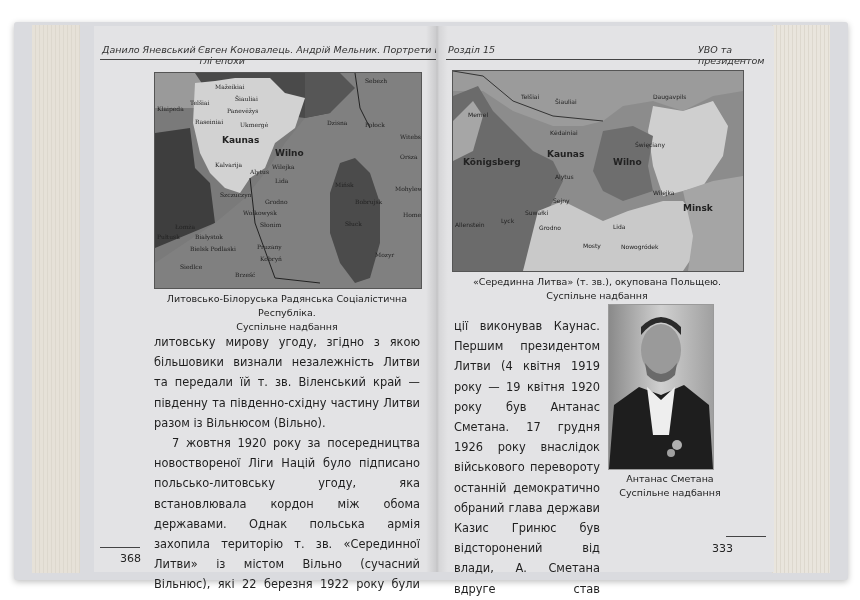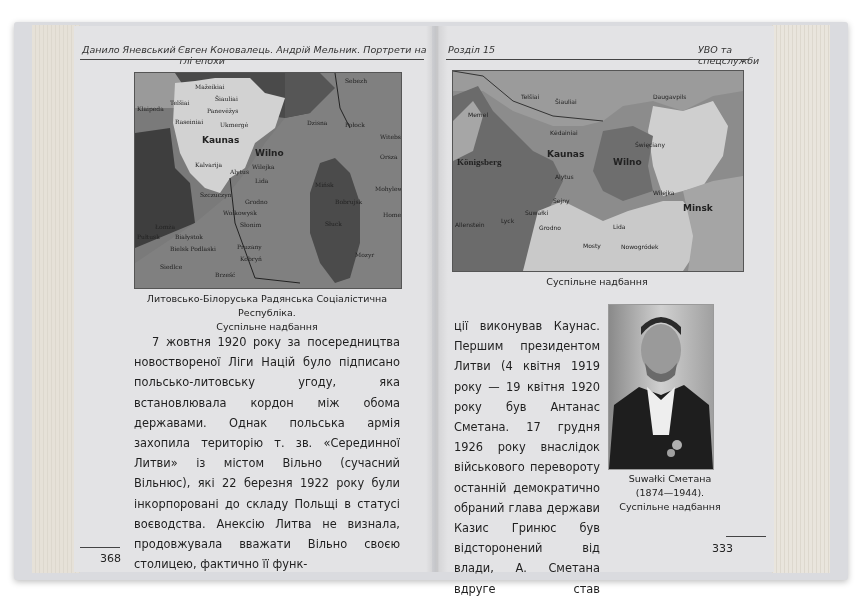--- a/index.html
+++ b/index.html
@@ -1,21 +1,21 @@
 <!DOCTYPE html>
 <html><head>
 <meta charset="utf-8">
 <style>
   html,body{margin:0;padding:0;}
   body{width:860px;height:600px;background:#ffffff;position:relative;overflow:hidden;font-family:"DejaVu Serif",serif;}
   .book{position:absolute;left:14px;top:22px;width:834px;height:558px;background:#dadbdf;border-radius:3px;box-shadow:0 2px 6px rgba(0,0,0,0.25);}
   .edge-left{position:absolute;left:32px;top:25px;width:48px;height:548px;background:repeating-linear-gradient(90deg,#e6e1d8 0 3px,#ddd8ce 3px 4px);}
   .edge-right{position:absolute;left:772px;top:25px;width:58px;height:548px;background:repeating-linear-gradient(90deg,#ddd8ce 0 1px,#e9e5dd 1px 4px);}
   .page{position:absolute;top:26px;height:546px;background:#e3e3e5;}
-  .page-left{left:74px;width:358px;}
+  .page-left{left:94px;width:358px;}
   .page-right{left:436px;width:338px;}
   .gutter{position:absolute;left:426px;top:26px;width:22px;height:546px;background:linear-gradient(90deg,rgba(0,0,0,0) 0%,rgba(0,0,0,0.10) 45%,rgba(0,0,0,0.14) 50%,rgba(0,0,0,0.06) 60%,rgba(0,0,0,0) 100%);}
   .running-head{position:absolute;top:18px;font-style:italic;font-size:9.5px;color:#333;font-family:"DejaVu Sans",sans-serif;}
   .rule{position:absolute;height:1px;background:#444;}
   .map{position:absolute;background:#7d7d7d;border:1px solid #555;overflow:hidden;}
   .caption{position:absolute;text-align:center;font-size:9.5px;color:#222;line-height:14px;font-family:"DejaVu Sans",sans-serif;}
   .caption .src{display:block;}
   .body-text{position:absolute;font-size:11.4px;line-height:20.2px;color:#1f1f1f;text-align:justify;font-family:"DejaVu Sans",sans-serif;}
   .body-text p{margin:0;}
   .indent{text-indent:18px;}
@@ -85,77 +85,78 @@
     <span class="maplbl" style="left:248px;top:138px;">Homel</span>
     <span class="maplbl" style="left:210px;top:4px;">Sebezh</span>
     <span class="maplbl" style="left:245px;top:80px;">Orsza</span>
   </div>
   <div class="caption" style="left:50px;top:266px;width:286px;">
     <span>Литовсько-Білоруська Радянська Соціалістична Республіка.</span>
     <span class="src">Суспільне надбання</span>
   </div>
 
   <div class="body-text" style="left:60px;top:306px;width:266px;">
+    <p>литовську мирову угоду, згідно з якою більшовики визнали незалежність Литви та передали їй т. зв. Віленський край — південну та південно-східну частину Литви разом із Вільнюсом (Вільно).</p>
     <p class="indent">7 жовтня 1920 року за посередництва новоствореної Ліги Націй було підписано польсько-литовську угоду, яка встановлювала кордон між обома державами. Однак польська армія захопила територію т. зв. «Серединної Литви» із містом Вільно (сучасний Вільнюс), які 22 березня 1922 року  були інкорпоровані до складу Польщі в статусі воєводства. Анексію Литва не визнала, продовжувала вважати Вільно своєю столицею, фактично її функ-</p>
   </div>
 
   <div class="rule" style="left:6px;top:521px;width:40px;"></div>
   <div class="pagenum" style="left:26px;top:526px;">368</div>
 </div>
 
 <div class="page page-right">
   <div class="running-head" style="left:12px;">Розділ 15</div>
-  <div class="running-head" style="left:262px;">УВО та спецслужби</div>
+  <div class="running-head" style="left:262px;">УВО та президентом</div>
   <div class="rule" style="left:10px;top:33px;width:302px;"></div>
 
   <div class="map" style="left:16px;top:44px;width:290px;height:200px;">
     <svg width="290" height="200" viewBox="0 0 290 200">
       <rect width="290" height="200" fill="#8c8c8c"></rect>
       <path d="M0,0 L290,0 L290,20 L260,25 L230,40 L200,30 L170,35 L150,50 L130,55 L100,55 L60,40 L30,20 L0,20 Z" fill="#9b9b9b"></path>
       <path d="M0,25 L25,15 L40,40 L60,60 L80,80 L100,90 L110,110 L95,140 L85,160 L70,200 L0,200 Z" fill="#6b6b6b"></path>
       <path d="M20,30 L30,45 L20,80 L0,90 L0,50 Z" fill="#a6a6a6"></path>
       <path d="M200,35 L230,40 L260,30 L275,55 L270,85 L250,115 L230,120 L210,125 L200,95 L195,60 Z" fill="#cfcfcf"></path>
       <path d="M150,60 L180,55 L200,65 L195,95 L200,120 L170,130 L150,120 L140,100 Z" fill="#6e6e6e"></path>
       <path d="M85,140 L110,130 L130,140 L150,150 L175,140 L210,130 L230,130 L245,150 L240,185 L230,200 L70,200 Z" fill="#c9c9c9"></path>
       <path d="M230,120 L260,110 L290,105 L290,200 L235,200 L240,165 Z" fill="#a5a5a5"></path>
       <path d="M0,0 L30,5 M30,5 L60,30 L100,45 L150,50" stroke="#333" stroke-width="1" fill="none"></path>
     </svg>
     <span class="maplbl" style="left:68px;top:22px;font-family:'DejaVu Sans',sans-serif;">Telšiai</span>
     <span class="maplbl" style="left:102px;top:27px;font-family:'DejaVu Sans',sans-serif;">Šiauliai</span>
     <span class="maplbl" style="left:200px;top:22px;font-family:'DejaVu Sans',sans-serif;">Daugavpils</span>
     <span class="maplbl" style="left:15px;top:40px;font-family:'DejaVu Sans',sans-serif;">Memel</span>
     <span class="maplbl" style="left:97px;top:58px;font-family:'DejaVu Sans',sans-serif;">Kėdainiai</span>
-    <span class="maplbl big" style="left:4px;top:86px;font-family:Liberation Serif, serif;">Königsberg</span>
+    <span class="maplbl big" style="left:10px;top:86px;">Königsberg</span>
     <span class="maplbl big" style="left:94px;top:78px;">Kaunas</span>
     <span class="maplbl big" style="left:160px;top:86px;">Wilno</span>
     <span class="maplbl" style="left:182px;top:70px;font-family:'DejaVu Sans',sans-serif;">Święciany</span>
     <span class="maplbl" style="left:102px;top:102px;font-family:'DejaVu Sans',sans-serif;">Alytus</span>
     <span class="maplbl" style="left:100px;top:126px;font-family:'DejaVu Sans',sans-serif;">Sejny</span>
     <span class="maplbl" style="left:72px;top:138px;font-family:'DejaVu Sans',sans-serif;">Suwałki</span>
     <span class="maplbl" style="left:48px;top:146px;font-family:'DejaVu Sans',sans-serif;">Lyck</span>
     <span class="maplbl" style="left:86px;top:153px;font-family:'DejaVu Sans',sans-serif;">Grodno</span>
     <span class="maplbl" style="left:160px;top:152px;font-family:'DejaVu Sans',sans-serif;">Lida</span>
     <span class="maplbl" style="left:200px;top:118px;font-family:'DejaVu Sans',sans-serif;">Wilejka</span>
     <span class="maplbl big" style="left:230px;top:132px;">Minsk</span>
     <span class="maplbl" style="left:130px;top:171px;font-family:'DejaVu Sans',sans-serif;">Mosty</span>
     <span class="maplbl" style="left:168px;top:172px;font-family:'DejaVu Sans',sans-serif;">Nowogródek</span>
     <span class="maplbl" style="left:2px;top:150px;font-family:'DejaVu Sans',sans-serif;">Allenstein</span>
   </div>
   <div class="caption" style="left:16px;top:249px;width:290px;">
+    <span>«Серединна Литва» (т. зв.), окупована Польщею.</span>
     <span class="src">Суспільне надбання</span>
   </div>
 
   <div class="body-text" style="left:18px;top:290px;width:146px;">
     <p>ції виконував Каунас. Першим президентом Литви (4 квітня 1919 року — 19 квітня 1920 року був Антанас Сметана. 17 грудня 1926 року внаслідок військового перевороту останній демократично обраний глава держави Казис Гринюс був відсторонений від влади, А. Сметана вдруге став президентом країни.</p>
 
   </div>
 
   <div class="caption" style="left:160px;top:446px;width:148px;">
-    <span>Suwałki Сметана</span>
-    <span style="display:block;">(1874—1944).</span>
+    <span>Антанас Сметана</span>
     <span class="src">Суспільне надбання</span>
   </div>
 
   <div class="rule" style="left:290px;top:510px;width:40px;"></div>
   <div class="pagenum" style="left:276px;top:516px;">333</div>
 </div>
 
 <div class="portrait">
   <svg width="104" height="164" viewBox="0 0 104 164">
     <defs>

